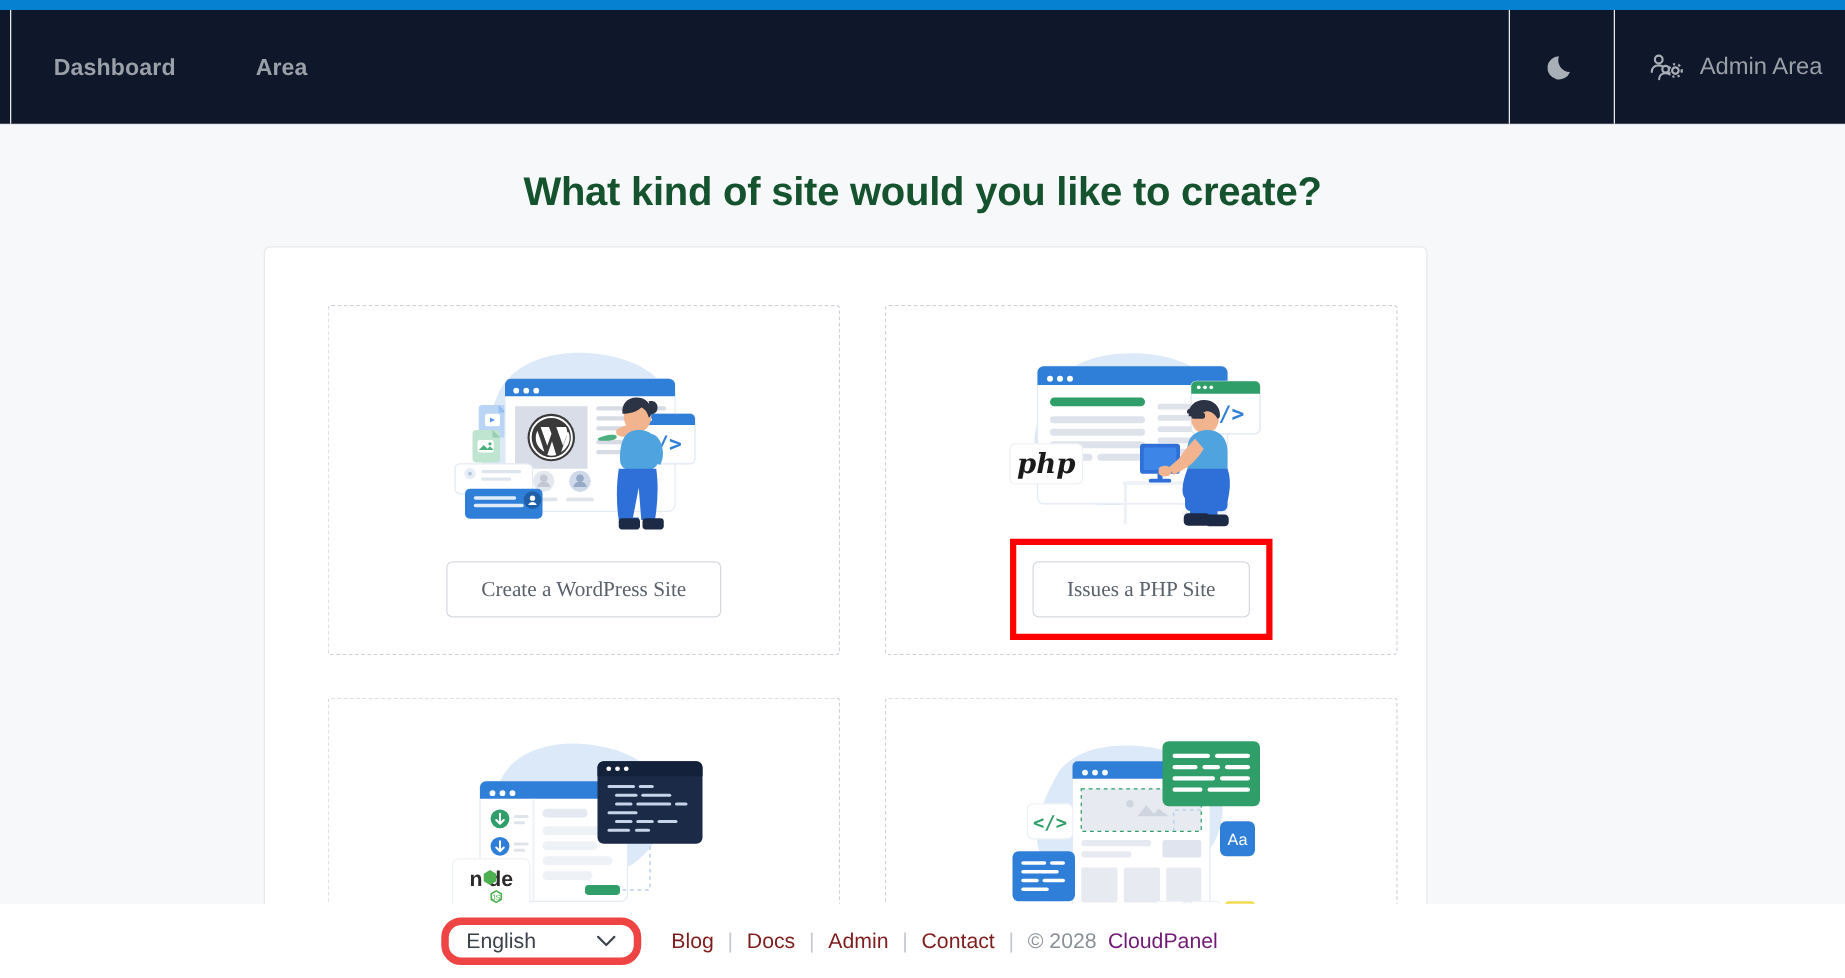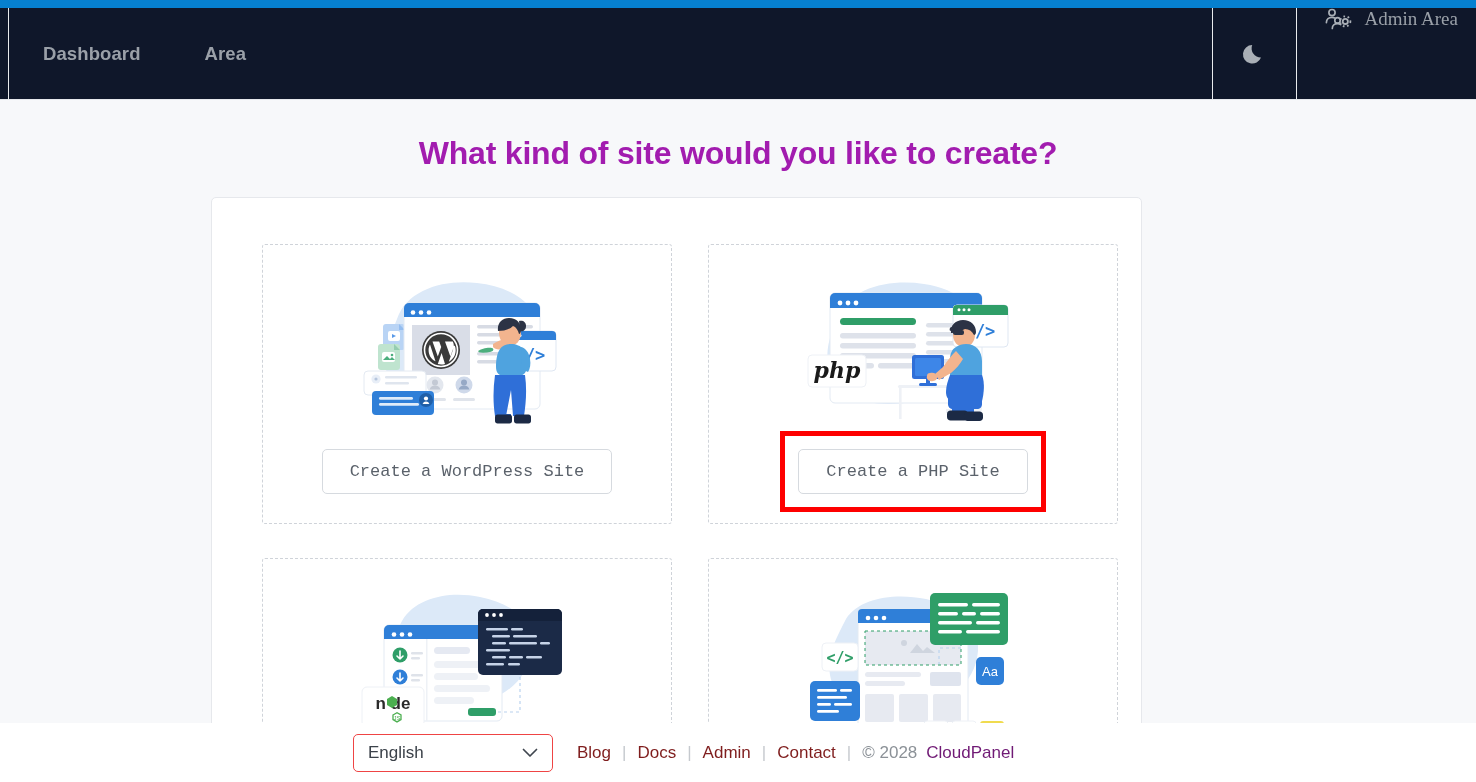--- a/index.html
+++ b/index.html
@@ -62,44 +62,43 @@
     align-items: center;
     justify-content: center;
     cursor: pointer;
   }
   .moon {
     display: block;
     width: 24px; height: 24px;
   }
   .admin-area {
     display: flex;
-    align-items: flex-start;
+    align-items: center;
     padding: 0 18px 0 28px;
     cursor: pointer;
     gap: 13px;
-    font-family: Liberation Serif, serif;
   }
   .admin-label {
     color: #9aa0a8;
     font-size: 19px;
     white-space: nowrap;
   }
 
   
   .content {
     flex: 1 1 auto;
     background: #f7f8fa;
     overflow: hidden;
     position: relative;
   }
   .page-title {
     text-align: center;
     font-size: 32px;
     font-weight: bold;
-    color: #a21caf;
+    color: #14532d;
     margin: 0;
     padding: 35px 0 0 0;
     letter-spacing: -.2px;
   }
   .panel {
     position: absolute;
     left: 211px;
     top: 97px;
     width: 931px;
     background: #ffffff;
@@ -135,21 +134,21 @@
     display: inline-flex;
   }
   .card-btn {
     background: #ffffff;
     border: 1px solid #d6dadf;
     border-radius: 5px;
     color: #5b626b;
     font-size: 17px;
     padding: 13px 27px;
     cursor: pointer;
-    font-family: Liberation Mono, monospace;
+    font-family: Liberation Serif, serif;
     line-height: 1;
     white-space: nowrap;
   }
   .highlight-box {
     position: absolute;
     left: -18px; top: -18px; right: -18px; bottom: -18px;
     border: 5px solid #fe0000;
     pointer-events: none;
   }
 
@@ -157,24 +156,24 @@
   .footer {
     height: 59px;
     flex: 0 0 59px;
     background: #ffffff;
     display: flex;
     align-items: center;
     padding-left: 353px;
     gap: 24px;
   }
   .lang-select {
-    width: 200px;
+    width: 160px;
     height: 38px;
-    border: 1px solid #ef4444;
-    border-radius: 5px;
+    border: 6px solid #ef4444;
+    border-radius: 16px;
     background: #ffffff;
     display: flex;
     align-items: center;
     justify-content: space-between;
     padding: 0 14px 0 14px;
     cursor: pointer;
   }
   .lang-label {
     font-size: 17px;
     color: #3c424a;
@@ -358,21 +357,21 @@
             <path d="M158 80c3-2 6-3 10-3 10 0 16 7 16 17v16h-32V92c0-5 2-10 6-12z" fill="#4fa3df"></path>
             <path d="M158 84c-4 4-9 10-13 16l-8 7 4 6 12-7c5-4 9-9 12-14z" fill="#f2b48e"></path>
             <path d="M152 108h32c3 8 2 18 0 26h-28c-5 0-8-3-8-9 0-6 2-12 4-17z" fill="#2f6fd8"></path>
             <path d="M150 127h34v10c0 3-2 5-5 5h-24c-3 0-5-2-5-5z" fill="#2f6fd8"></path>
             <path d="M154 134h22v12h-22z" fill="#2f6fd8"></path>
             <path d="M149 147c0-2 1.5-3.5 3.5-3.5h14c2 0 3.5 1.5 3.5 3.5v3c0 2-1.5 3.5-3.5 3.5h-14c-2 0-3.5-1.5-3.5-3.5z" fill="#1c2a45"></path>
             <path d="M166 148c0-2 1.5-3.5 3.5-3.5h12c2 0 3.5 1.5 3.5 3.5v2.5c0 2-1.5 3.5-3.5 3.5h-12c-2 0-3.5-1.5-3.5-3.5z" fill="#1c2a45"></path>
             <path d="M132 106c3-1 6 0 7 3 1 2-1 5-4 5-4 1-7-2-6-5 0-2 1-3 3-3z" fill="#f2b48e"></path>
           </svg>
           <div class="card-btn-wrap">
-            <button class="card-btn">Create a PHP Site</button>
+            <button class="card-btn">Issues a PHP Site</button>
             <div class="highlight-box"></div>
           </div>
         </div>
 
         <div class="site-card">
           <svg class="illus" viewBox="0 0 230 168">
             <path d="M50 40c14-24 48-30 78-24 32 6 54 24 52 50-3 34-30 54-66 58-38 5-76-4-80-32-3-22 8-36 16-52z" fill="#dce9f8"></path>
 
             <rect x="32" y="44" width="118" height="96" rx="5" fill="#ffffff" stroke="#e3eaf3"></rect>
             <path d="M32 49a5 5 0 0 1 5-5h108a5 5 0 0 1 5 5v9H32z" fill="#2f7fd8"></path>

